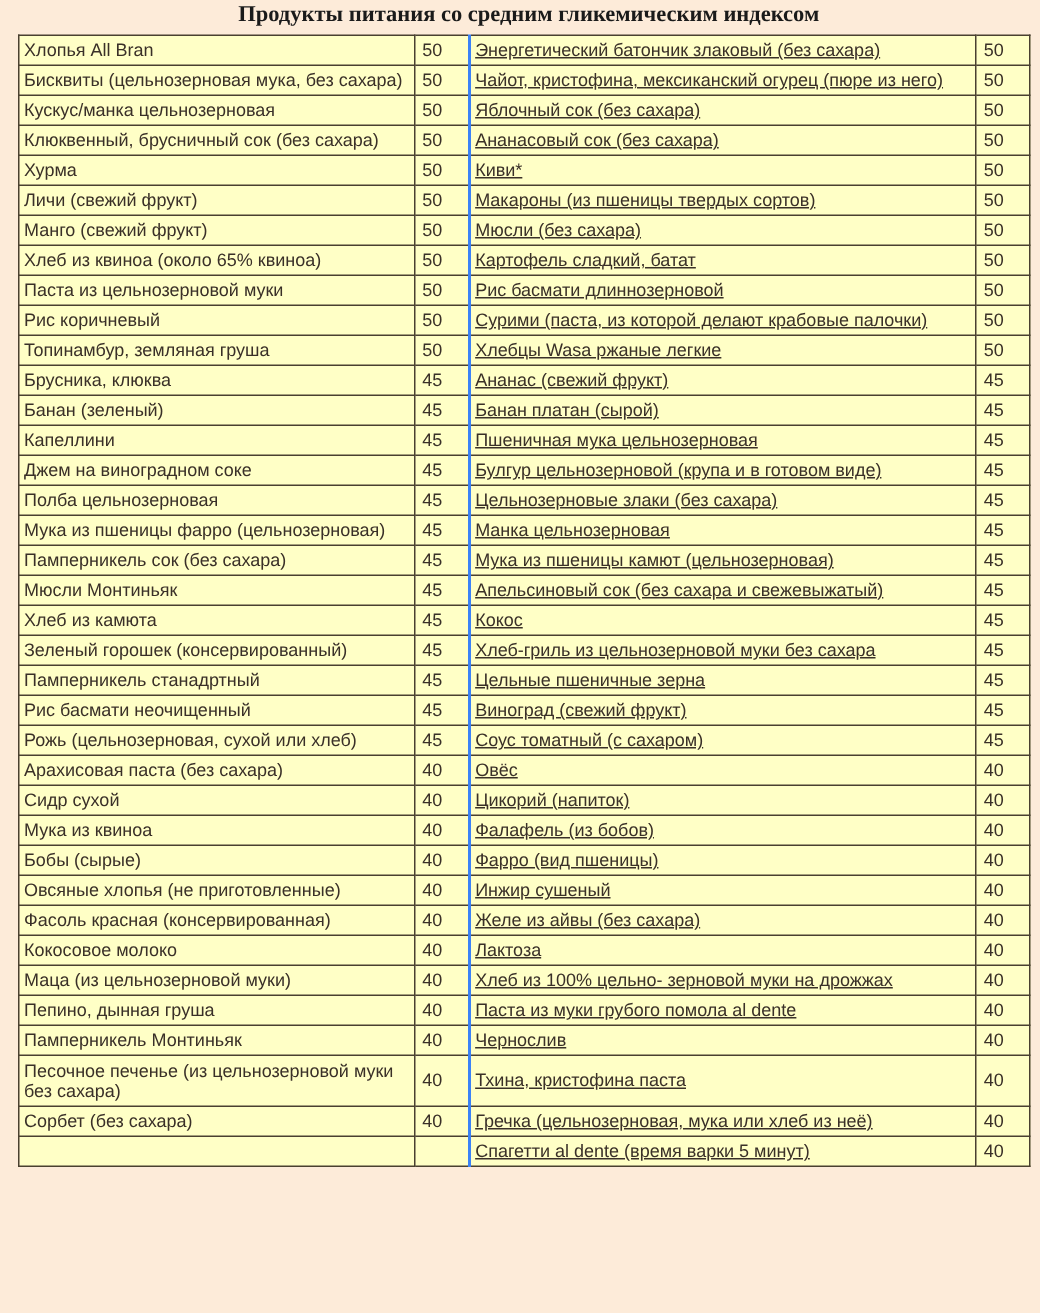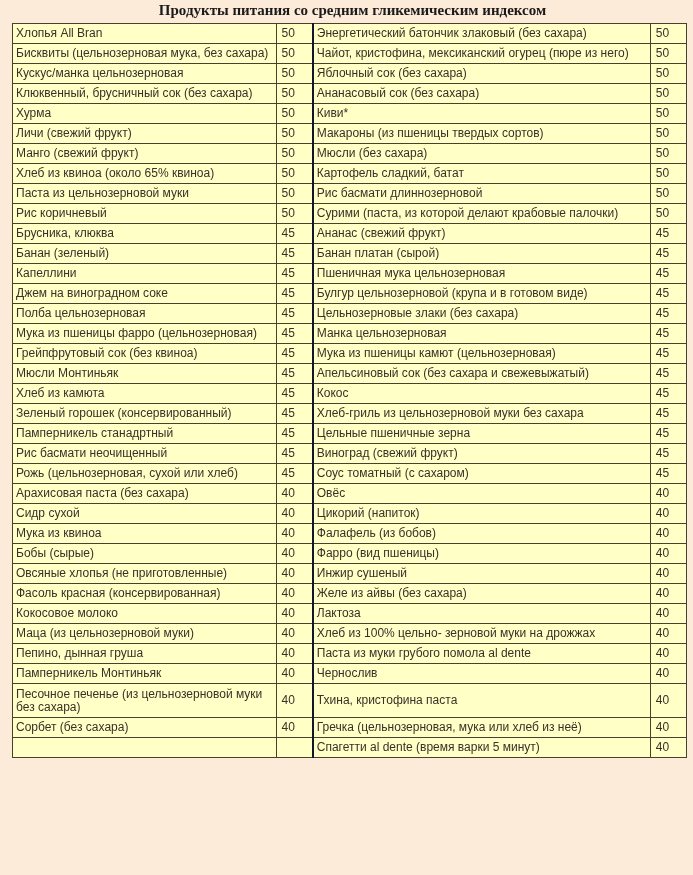--- a/index.html
+++ b/index.html
@@ -32,21 +32,21 @@
     background: #ffffc6;
     border: 1px solid #4a4030;
     padding: 0 3px;
     height: 19px;
     line-height: 13px;
     vertical-align: middle;
   }
   td.num { width: 27px; padding-left: 5px; }
   td.name1 { width: 255px; }
   td.name2 { width: 328px; }
-  td.sep { border-left: 2px solid #0f172a; }
+  td.sep { border-left: 2px solid #3b82f6; text-decoration: underline; }
   tr.tall td { height: 33px; }
 </style>
 </head>
 <body>
 
 <div class="title">Продукты питания со средним гликемическим индексом</div>
 
 <table>
   <tbody id="tbody">
       <tr>
@@ -103,20 +103,26 @@
         <td class="name2 sep">Рис басмати длиннозерновой</td>
         <td class="num">50</td>
       </tr>
       <tr>
         <td class="name1">Рис коричневый</td>
         <td class="num">50</td>
         <td class="name2 sep">Сурими (паста, из которой делают крабовые палочки)</td>
         <td class="num">50</td>
       </tr>
       <tr>
+        <td class="name1">Топинамбур, земляная груша</td>
+        <td class="num">50</td>
+        <td class="name2 sep">Хлебцы Wasa ржаные легкие</td>
+        <td class="num">50</td>
+      </tr>
+      <tr>
         <td class="name1">Брусника, клюква</td>
         <td class="num">45</td>
         <td class="name2 sep">Ананас (свежий фрукт)</td>
         <td class="num">45</td>
       </tr>
       <tr>
         <td class="name1">Банан (зеленый)</td>
         <td class="num">45</td>
         <td class="name2 sep">Банан платан (сырой)</td>
         <td class="num">45</td>
@@ -139,21 +145,21 @@
         <td class="name2 sep">Цельнозерновые злаки (без сахара)</td>
         <td class="num">45</td>
       </tr>
       <tr>
         <td class="name1">Мука из пшеницы фарро (цельнозерновая)</td>
         <td class="num">45</td>
         <td class="name2 sep">Манка цельнозерновая</td>
         <td class="num">45</td>
       </tr>
       <tr>
-        <td class="name1">Грейпфрутовый сок (без квиноа)</td>
+        <td class="name1">Памперникель сок (без сахара)</td>
         <td class="num">45</td>
         <td class="name2 sep">Мука из пшеницы камют (цельнозерновая)</td>
         <td class="num">45</td>
       </tr>
       <tr>
         <td class="name1">Мюсли Монтиньяк</td>
         <td class="num">45</td>
         <td class="name2 sep">Апельсиновый сок (без сахара и свежевыжатый)</td>
         <td class="num">45</td>
       </tr>

